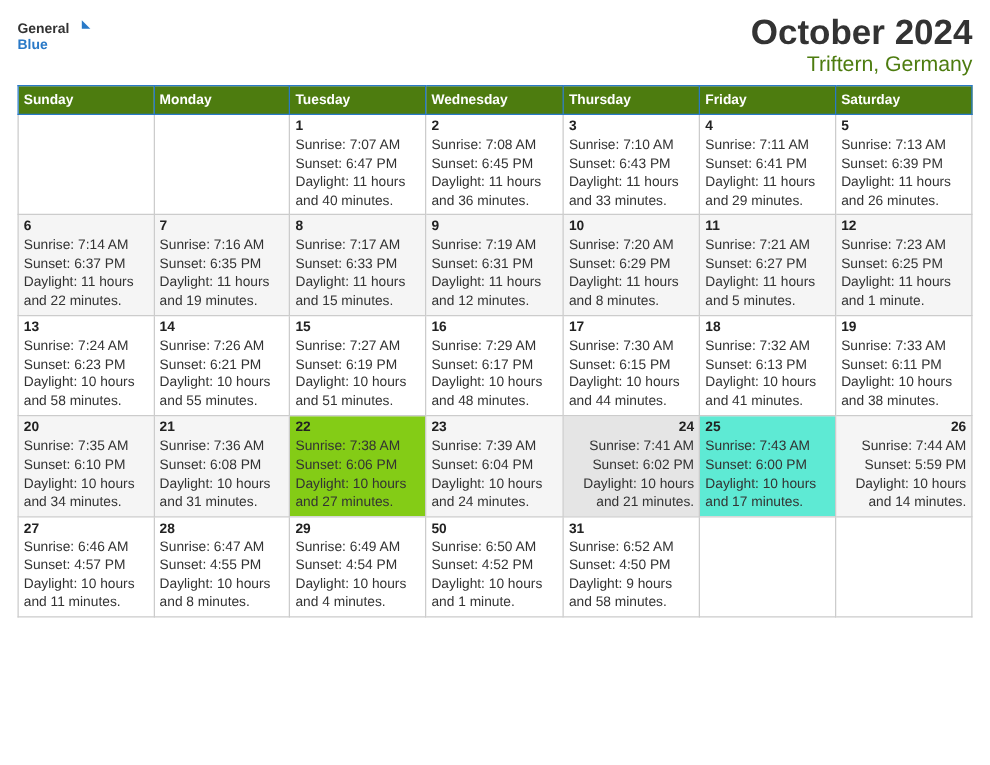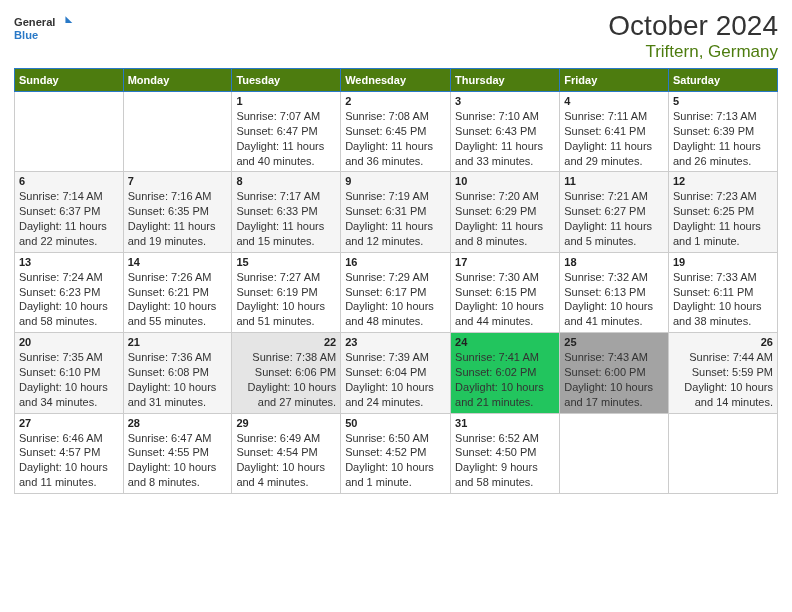--- a/index.html
+++ b/index.html
@@ -24,21 +24,21 @@
     .logo {
       display: flex;
       align-items: center;
       gap: 2px;
     }
     .title-block {
       text-align: right;
     }
     .month-year {
       font-size: 28px;
-      font-weight: normal;
+      font-weight: bold;
       color: #333;
     }
     .location {
       font-size: 17px;
       color: #4d7c0f;
     }
     .calendar {
       width: 100%;
       border-collapse: collapse;
       font-size: 10px;
@@ -195,33 +195,33 @@
         </tr>
         <tr>
           <td style="background: rgb(245, 245, 245);">
         <div class="day-num">20</div>
         <div class="day-info">Sunrise: 7:35 AM<br>Sunset: 6:10 PM<br>Daylight: 10 hours and 34 minutes.</div>
       </td>
           <td style="background: rgb(245, 245, 245);">
         <div class="day-num">21</div>
         <div class="day-info">Sunrise: 7:36 AM<br>Sunset: 6:08 PM<br>Daylight: 10 hours and 31 minutes.</div>
       </td>
-          <td style="background: #e5e5e5; text-align: right;">
+          <td style="background: #84cc16;">
         <div class="day-num">22</div>
         <div class="day-info">Sunrise: 7:38 AM<br>Sunset: 6:06 PM<br>Daylight: 10 hours and 27 minutes.</div>
       </td>
           <td style="background: rgb(245, 245, 245);">
         <div class="day-num">23</div>
         <div class="day-info">Sunrise: 7:39 AM<br>Sunset: 6:04 PM<br>Daylight: 10 hours and 24 minutes.</div>
       </td>
-          <td style="background: #22c55e;">
+          <td style="background: #e5e5e5; text-align: right;">
         <div class="day-num">24</div>
         <div class="day-info">Sunrise: 7:41 AM<br>Sunset: 6:02 PM<br>Daylight: 10 hours and 21 minutes.</div>
       </td>
-          <td style="background: #a3a3a3;">
+          <td style="background: #5eead4;">
         <div class="day-num">25</div>
         <div class="day-info">Sunrise: 7:43 AM<br>Sunset: 6:00 PM<br>Daylight: 10 hours and 17 minutes.</div>
       </td>
           <td style="background: rgb(245, 245, 245); text-align: right;">
         <div class="day-num">26</div>
         <div class="day-info">Sunrise: 7:44 AM<br>Sunset: 5:59 PM<br>Daylight: 10 hours and 14 minutes.</div>
       </td>
         </tr>
         <tr>
           <td>

